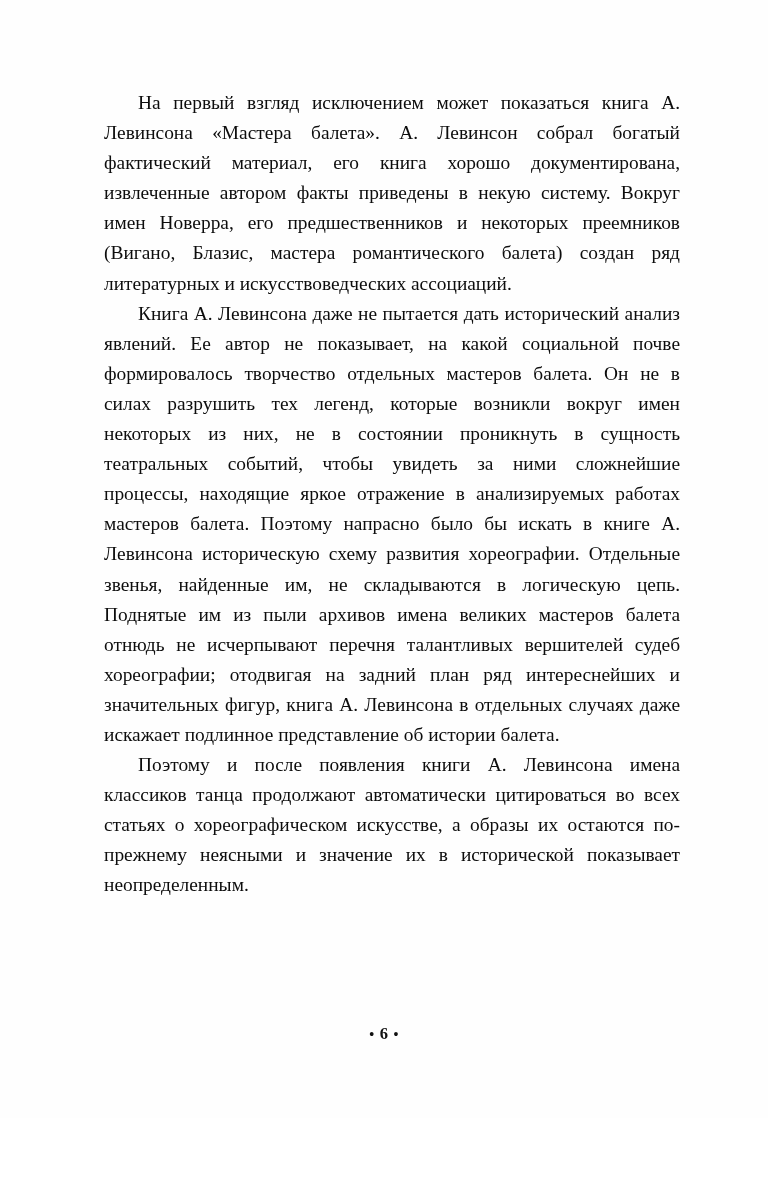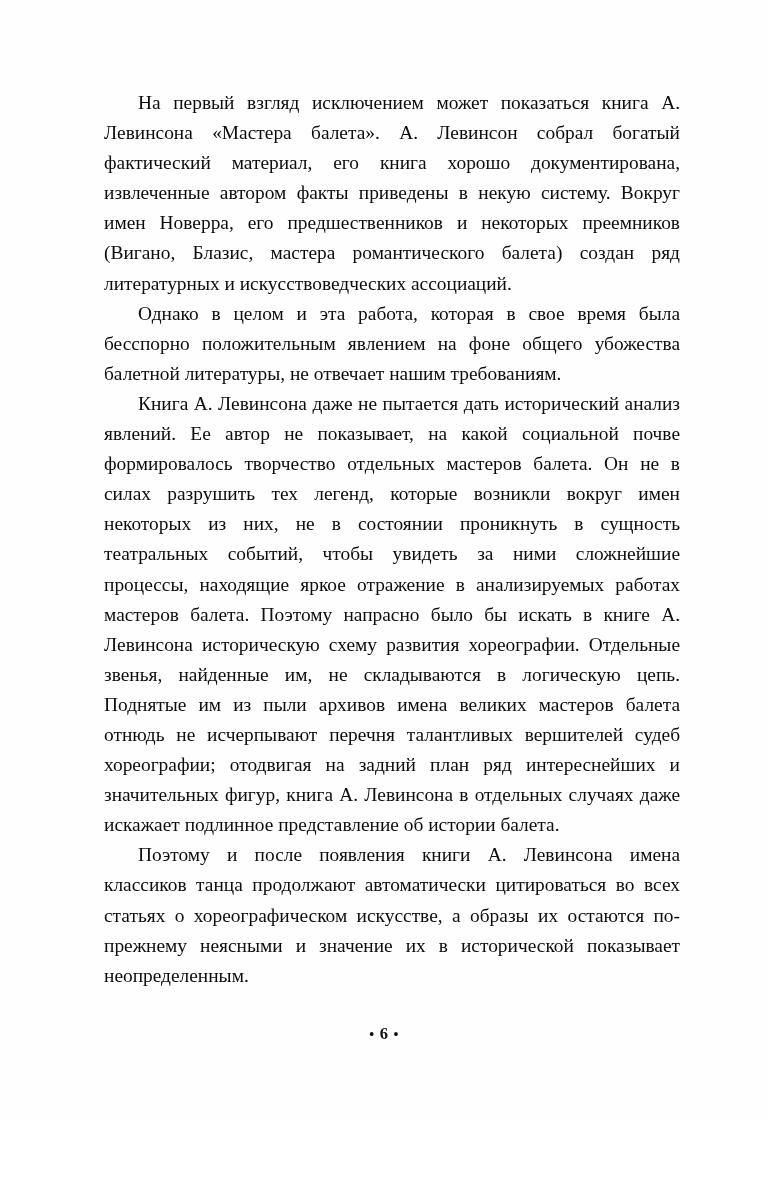--- a/index.html
+++ b/index.html
@@ -50,21 +50,20 @@
     padding: 0 5px;
   }
 </style>
 </head>
 <body>
 
 <div class="page">
 
   <div class="text-body">
     <p>На первый взгляд исключением может показаться книга А. Левинсона «Мастера балета». А. Левинсон собрал богатый фактический материал, его книга хорошо документирована, извлеченные автором факты приведены в некую систему. Вокруг имен Новерра, его предшественников и некоторых преемников (Вигано, Блазис, мастера романтического балета) создан ряд литературных и искусствоведческих ассоциаций.</p>
-    <p>Однако в целом и эта работа, которая в свое время была бесспорно положительным явлением на фоне общего убожества балетной литературы, не отвечает нашим требованиям.</p>
     <p>Книга А. Левинсона даже не пытается дать исторический анализ явлений. Ее автор не показывает, на какой социальной почве формировалось творчество отдельных мастеров балета. Он не в силах разрушить тех легенд, которые возникли вокруг имен некоторых из них, не в состоянии проникнуть в сущность театральных событий, чтобы увидеть за ними сложнейшие процессы, находящие яркое отражение в анализируемых работах мастеров балета. Поэтому напрасно было бы искать в книге А. Левинсона историческую схему развития хореографии. Отдельные звенья, найденные им, не складываются в логическую цепь. Поднятые им из пыли архивов имена великих мастеров балета отнюдь не исчерпывают перечня талантливых вершителей судеб хореографии; отодвигая на задний план ряд интереснейших и значительных фигур, книга А. Левинсона в отдельных случаях даже искажает подлинное представление об истории балета.</p>
     <p>Поэтому и после появления книги А. Левинсона имена классиков танца продолжают автоматически цитироваться во всех статьях о хореографическом искусстве, а образы их остаются по-прежнему неясными и значение их в исторической показывает неопределенным.</p>
   </div>
 
   <div class="page-number">
     <span class="dot">•</span><span>6</span><span class="dot">•</span>
   </div>
 
 </div>
 

